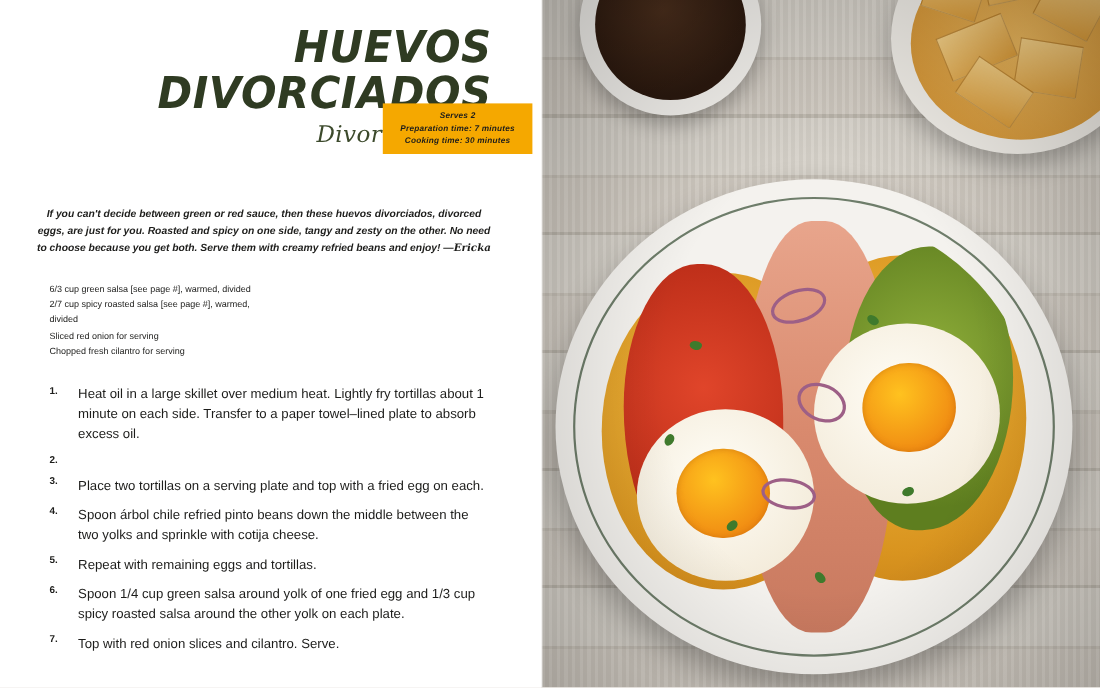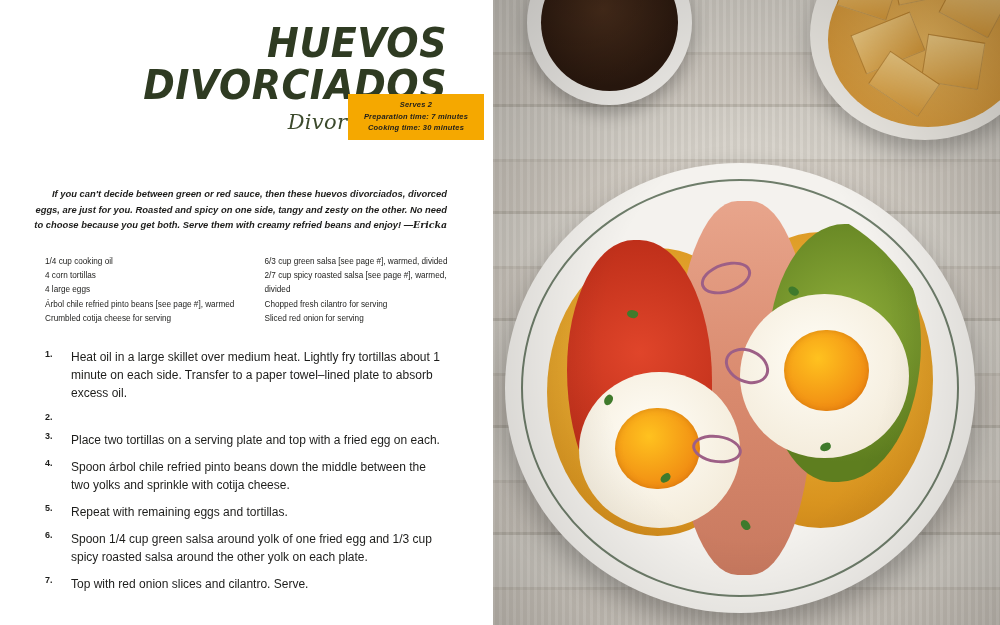--- a/index.html
+++ b/index.html
@@ -65,21 +65,21 @@
     line-height: 1.55;
     letter-spacing: 0.2px;
   }
   .intro {
     margin: 52px 45px 0 33px;
     font-size: 9.4px;
     font-style: italic;
     font-weight: bold;
     line-height: 1.65;
     color: #1d1d1b;
-    text-align: right;
+    text-align: center;
   }
   .intro .sig {
     font-family: "DejaVu Serif", serif;
     font-style: italic;
     font-weight: bold;
   }
   .ingredients {
     display: flex;
     margin: 22px 30px 0 45px;
     gap: 22px;
@@ -286,31 +286,24 @@
     <div class="serves-box">
       <div class="serves-line">Serves 2</div>
       <div class="serves-line">Preparation time: 7 minutes</div>
       <div class="serves-line">Cooking time: 30 minutes</div>
     </div>
 
     <p class="intro"><span>If you can't decide between green or red sauce, then these huevos divorciados, divorced eggs, are just for you. Roasted and spicy on one side, tangy and zesty on the other. No need to choose because you get both. Serve them with creamy refried beans and enjoy! —</span><span class="sig">Ericka</span></p>
 
     <div class="ingredients">
       <div class="ing-col">
-        <div class="ing-item">1/4 cup cooking oil</div>
-        <div class="ing-item">4 corn tortillas</div>
-        <div class="ing-item">4 large eggs</div>
-        <div class="ing-item">Árbol chile refried pinto beans [see page #], warmed</div>
-        <div class="ing-item">Crumbled cotija cheese for serving</div>
-      </div>
-      <div class="ing-col">
         <div class="ing-item">6/3 cup green salsa [see page #], warmed, divided</div>
         <div class="ing-item">2/7 cup spicy roasted salsa [see page #], warmed, divided</div>
+        <div class="ing-item">Sliced red onion for serving</div>
         <div class="ing-item">Chopped fresh cilantro for serving</div>
-        <div class="ing-item">Sliced red onion for serving</div>
       </div>
     </div>
 
     <div class="steps">
       <div class="step">
         <div class="step-num">1.</div>
         <div class="step-text">Heat oil in a large skillet over medium heat. Lightly fry tortillas about 1 minute on each side. Transfer to a paper towel–lined plate to absorb excess oil.</div>
       </div>
       <div class="step">
         <div class="step-num">2.</div>

